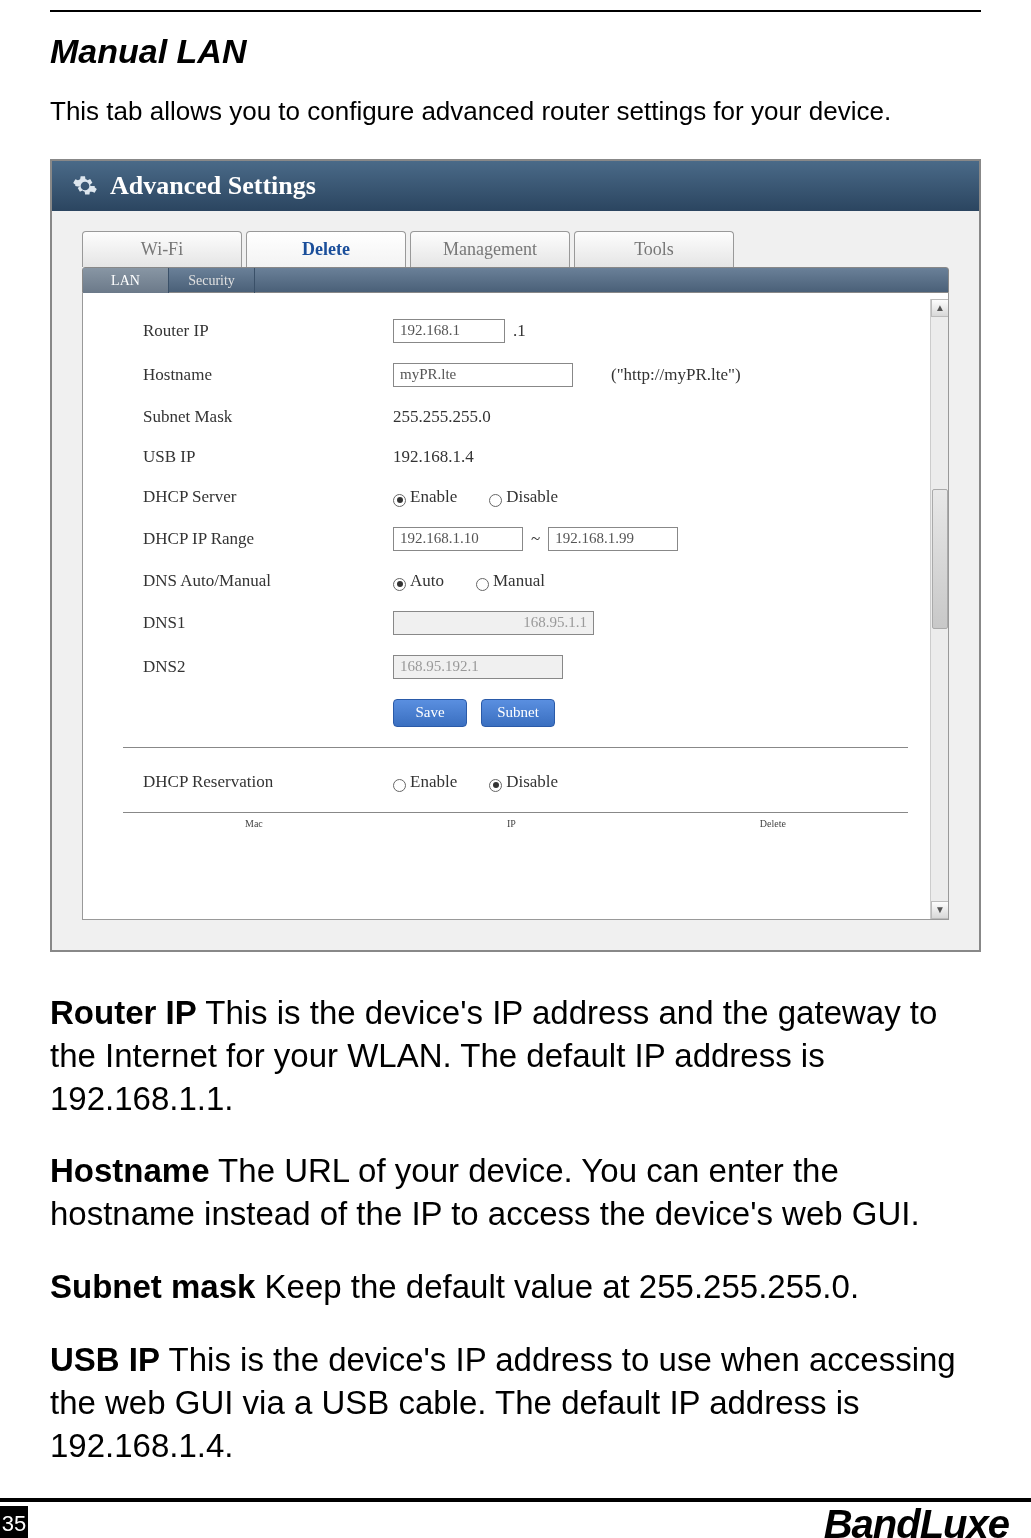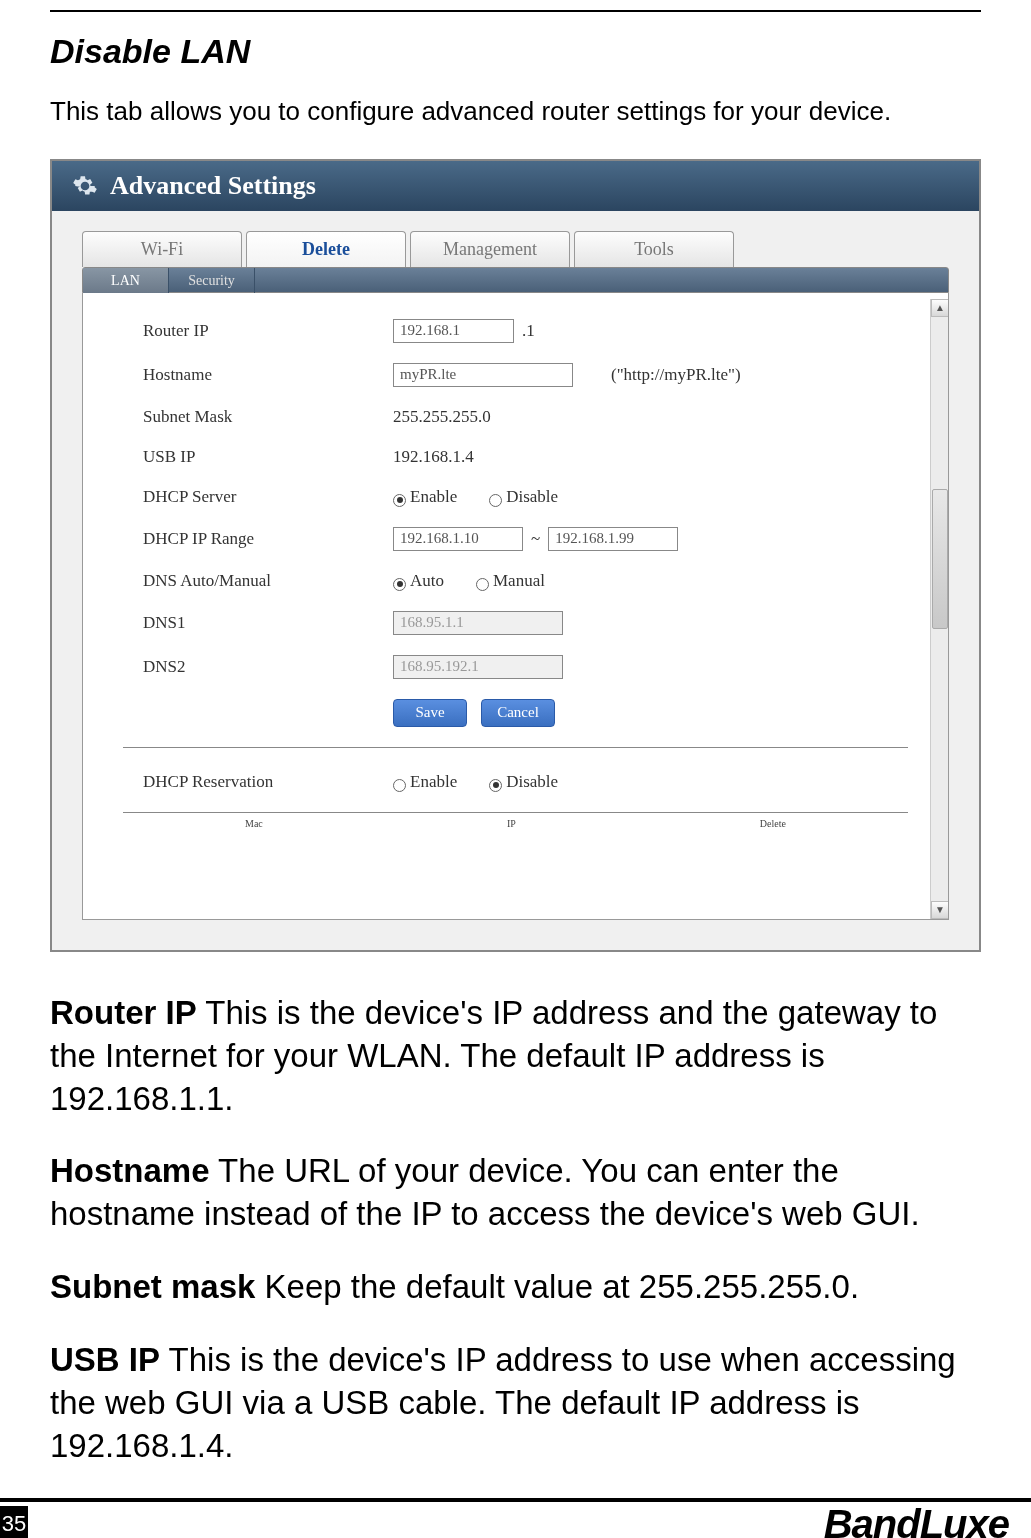--- a/index.html
+++ b/index.html
@@ -249,21 +249,21 @@
     padding-right: 22px;
   }
 </style>
 </head>
 <body>
 
 <div class="page-rule"></div>
 
 <div class="content">
 
-  <div class="section-title">Disable LAN</div>
+  <div class="section-title">Manual LAN</div>
 
   <div class="intro-text">This tab allows you to configure advanced router settings for your device.</div>
 
   <div class="ui-frame">
 
     <div class="titlebar">
       <span class="gear-icon">
         <svg viewBox="0 0 24 24" width="26" height="26">
             <path fill="#dde6ee" d="M12 8a4 4 0 100 8 4 4 0 000-8zm9 4a7 7 0 01-.1 1.2l2 1.6-2 3.4-2.4-1a7 7 0 01-2 .1l-.4 2.5h-4l-.4-2.5a7 7 0 01-2-1.1l-2.4 1-2-3.4 2-1.6A7 7 0 013 12a7 7 0 01.1-1.2l-2-1.6 2-3.4 2.4 1a7 7 0 012-1.1L8 3h4l.4 2.5a7 7 0 012 1.1l2.4-1 2 3.4-2 1.6c.1.4.2.8.2 1.4z"></path>
           </svg>
@@ -284,21 +284,21 @@
         <div class="sub-tab active">LAN</div>
         <div class="sub-tab">Security</div>
       </div>
 
       <div class="panel">
         <div class="scroll-area">
 
           <div class="form-row">
             <div class="form-label">Router IP</div>
             <div class="form-value">
-              <input class="txt" style="width: 121px;" value="192.168.1">
+              <input class="txt" style="width: 112px;" value="192.168.1">
               <span>.1</span>
             </div>
           </div>
 
           <div class="form-row">
             <div class="form-label">Hostname</div>
             <div class="form-value">
               <input class="txt" style="width: 180px;" value="myPR.lte">
               <span style="margin-left:30px">("http://myPR.lte")</span>
             </div>
@@ -347,34 +347,34 @@
               <span class="radiolabel">
                   <span class="radio"></span>
                   <span>Manual</span>
                 </span>
             </div>
           </div>
 
           <div class="form-row">
             <div class="form-label">DNS1</div>
             <div class="form-value">
-              <input class="txt disabled" style="width: 170px;" value="168.95.1.1">
+              <input class="txt disabled" style="width: 201px; text-align: right;" value="168.95.1.1">
             </div>
           </div>
 
           <div class="form-row">
             <div class="form-label">DNS2</div>
             <div class="form-value">
               <input class="txt disabled" style="width: 170px;" value="168.95.192.1">
             </div>
           </div>
 
           <div class="btn-row">
             <div class="btn">Save</div>
-            <div class="btn">Cancel</div>
+            <div class="btn">Subnet</div>
           </div>
 
           <hr class="panel-hr">
 
           <div class="form-row">
             <div class="form-label">DHCP Reservation</div>
             <div class="form-value">
               <span class="radiolabel">
                   <span class="radio"></span>
                   <span>Enable</span>

